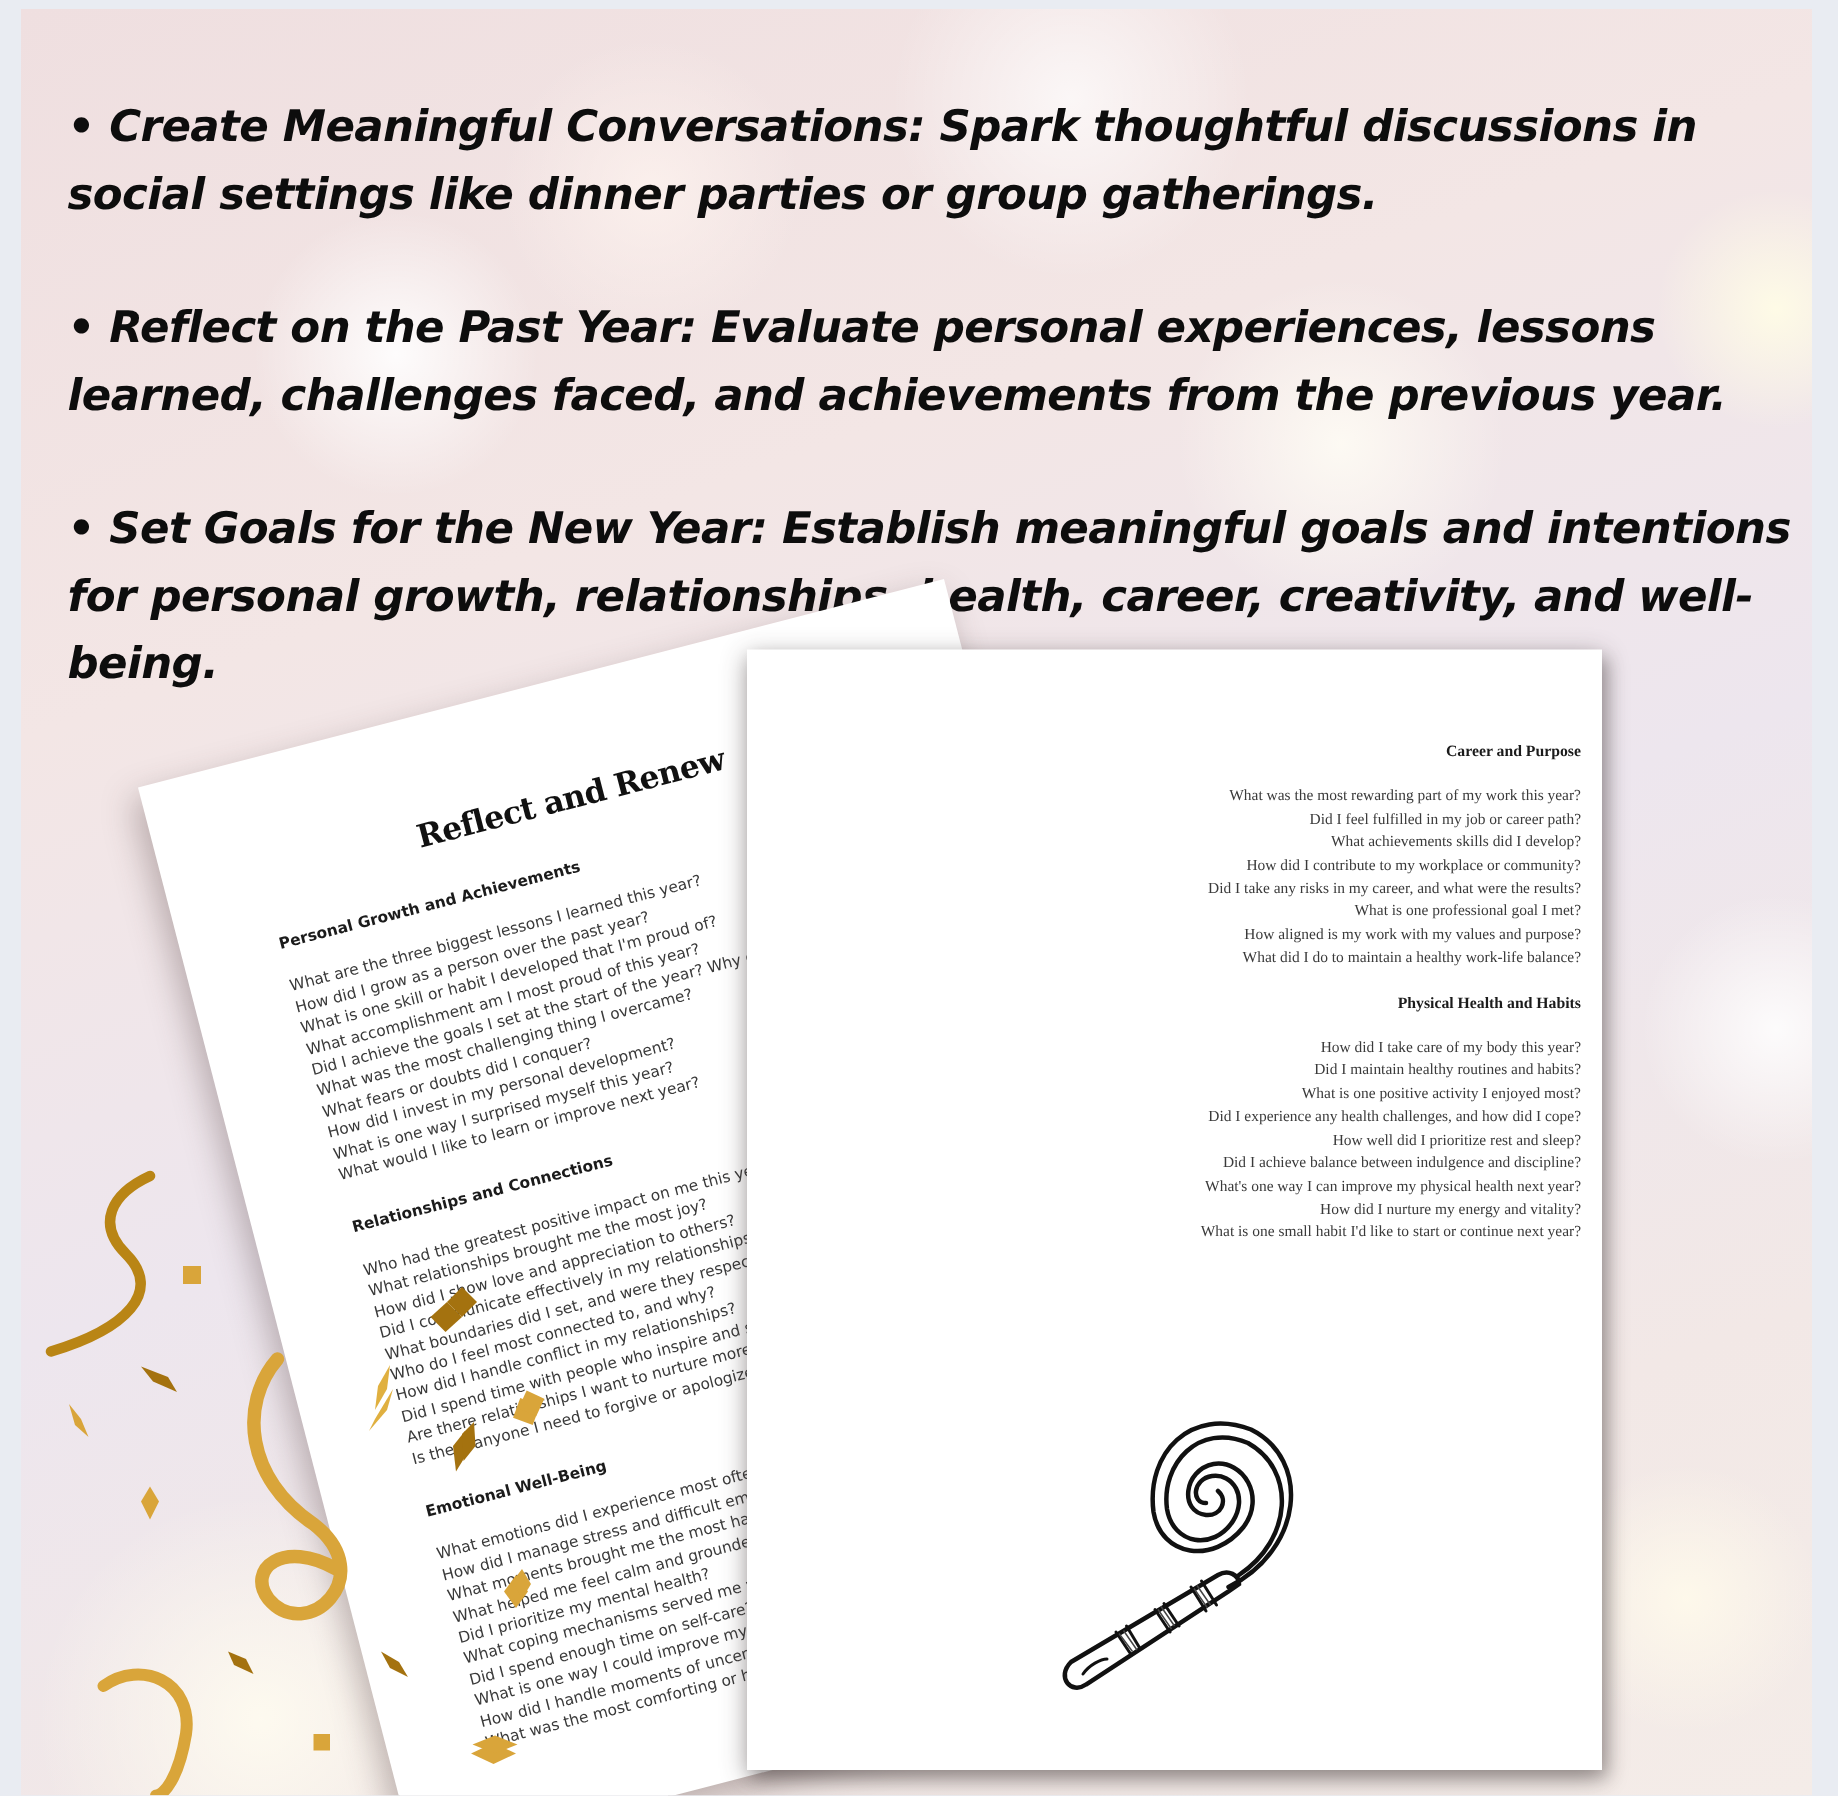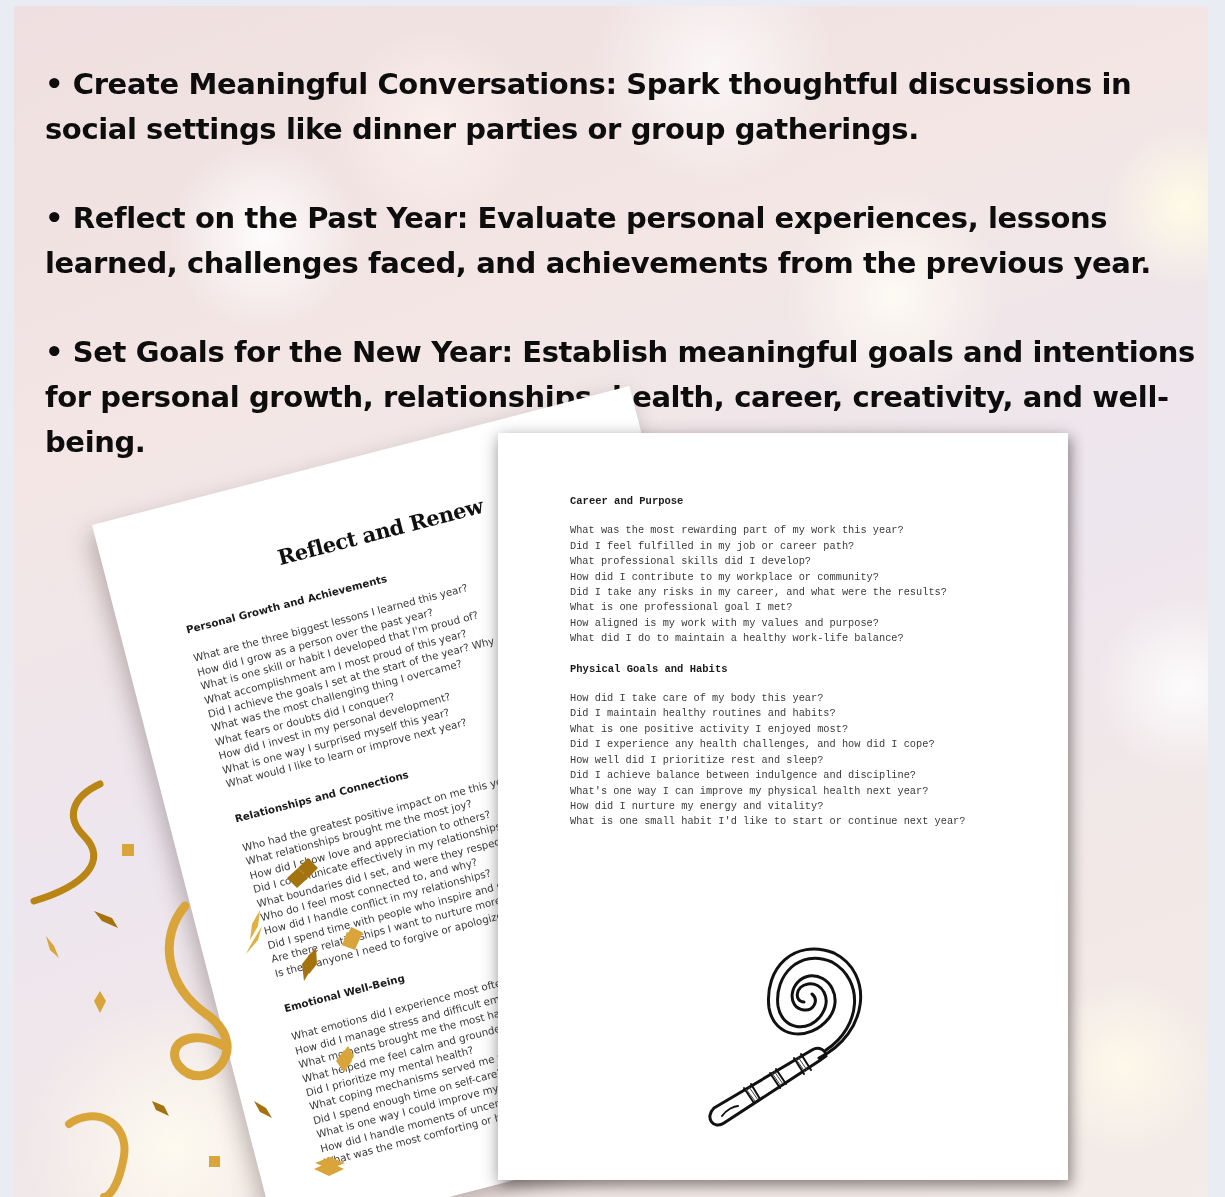--- a/index.html
+++ b/index.html
@@ -21,20 +21,21 @@
       radial-gradient(circle at 1170px 680px, rgba(255,255,255,0.85) 0, rgba(255,255,255,0) 90px),
       radial-gradient(circle at 700px 60px, rgba(255,255,255,0.7) 0, rgba(255,255,255,0) 120px),
       radial-gradient(circle at 420px 120px, rgba(255,245,240,0.7) 0, rgba(255,255,255,0) 100px),
       linear-gradient(160deg, #efdfe0 0%, #f3e6e5 30%, #ede6ee 55%, #f2e8e6 80%, #f4ece8 100%);
   }
   .bullets {
     position: absolute; left: 31px; top: 56px; width: 1160px;
     font-family: "DejaVu Sans", sans-serif; font-weight: bold;
     font-size: 29px; line-height: 45px; color: #0d0d0d;
     letter-spacing: -0.4px;
+    font-style: italic;
   }
   .bullet { margin: 0 0 44px 0; }
   
   .page-left {
     position: absolute; left: 78px; top: 379px; width: 555px; height: 740px;
     background: #fff;
     transform-origin: 0 0;
     transform: translate(0px, 140px) rotate(-14.5deg);
     box-shadow: -6px 8px 22px rgba(80,60,60,0.35);
     overflow: hidden;
@@ -51,22 +52,22 @@
   .sec-head { font-weight: bold; color: #1b1b1b; font-size: 10.3px; margin-bottom: 15px; }
   .sec { margin-bottom: 22px; }
   .q { white-space: nowrap; }
   
   .page-right {
     position: absolute; left: 484px; top: 427px; width: 570px; height: 747px;
     background: #fff;
     box-shadow: 0 4px 16px rgba(60,50,50,0.45), 4px 6px 10px rgba(60,50,50,0.25);
   }
   .page-right .content {
-    position: absolute; left: 72px; top: 61px; width: 500px;
-    font-family: Liberation Mono, monospace; font-size: 10.3px; line-height: 15.4px; color: #3a3a3a;
+    position: absolute; left: 56px; top: 61px; width: 500px;
+    font-family: Liberation Serif, serif; font-size: 10.3px; line-height: 15.4px; color: #3a3a3a; text-align: right;
   }
   .page-right .sec-head { font-size: 10.5px; margin-bottom: 14px; }
   .page-right .sec { margin-bottom: 15px; }
   .blower { position: absolute; left: 196px; top: 505px; width: 200px; height: 200px; }
   .confetti { position: absolute; left: 0; top: 0; width: 1194px; height: 1191px; pointer-events: none; }
 </style>
 </head>
 <body>
 
 <div class="canvas">
@@ -150,29 +151,29 @@
       <polygon points="300,1163 315,1156 330,1163 315,1170" fill="#d9a53a"></polygon>
     </g>
   </svg>
 
   <div class="page-right">
     <div class="content">
       <div class="sec">
         <div class="sec-head">Career and Purpose</div>
         <div class="q">What was the most rewarding part of my work this year?</div>
         <div class="q">Did I feel fulfilled in my job or career path?</div>
-        <div class="q">What professional skills did I develop?</div>
+        <div class="q">What achievements skills did I develop?</div>
         <div class="q">How did I contribute to my workplace or community?</div>
         <div class="q">Did I take any risks in my career, and what were the results?</div>
         <div class="q">What is one professional goal I met?</div>
         <div class="q">How aligned is my work with my values and purpose?</div>
         <div class="q">What did I do to maintain a healthy work-life balance?</div>
       </div>
       <div class="sec">
-        <div class="sec-head">Physical Goals and Habits</div>
+        <div class="sec-head">Physical Health and Habits</div>
         <div class="q">How did I take care of my body this year?</div>
         <div class="q">Did I maintain healthy routines and habits?</div>
         <div class="q">What is one positive activity I enjoyed most?</div>
         <div class="q">Did I experience any health challenges, and how did I cope?</div>
         <div class="q">How well did I prioritize rest and sleep?</div>
         <div class="q">Did I achieve balance between indulgence and discipline?</div>
         <div class="q">What's one way I can improve my physical health next year?</div>
         <div class="q">How did I nurture my energy and vitality?</div>
         <div class="q">What is one small habit I'd like to start or continue next year?</div>
       </div>

